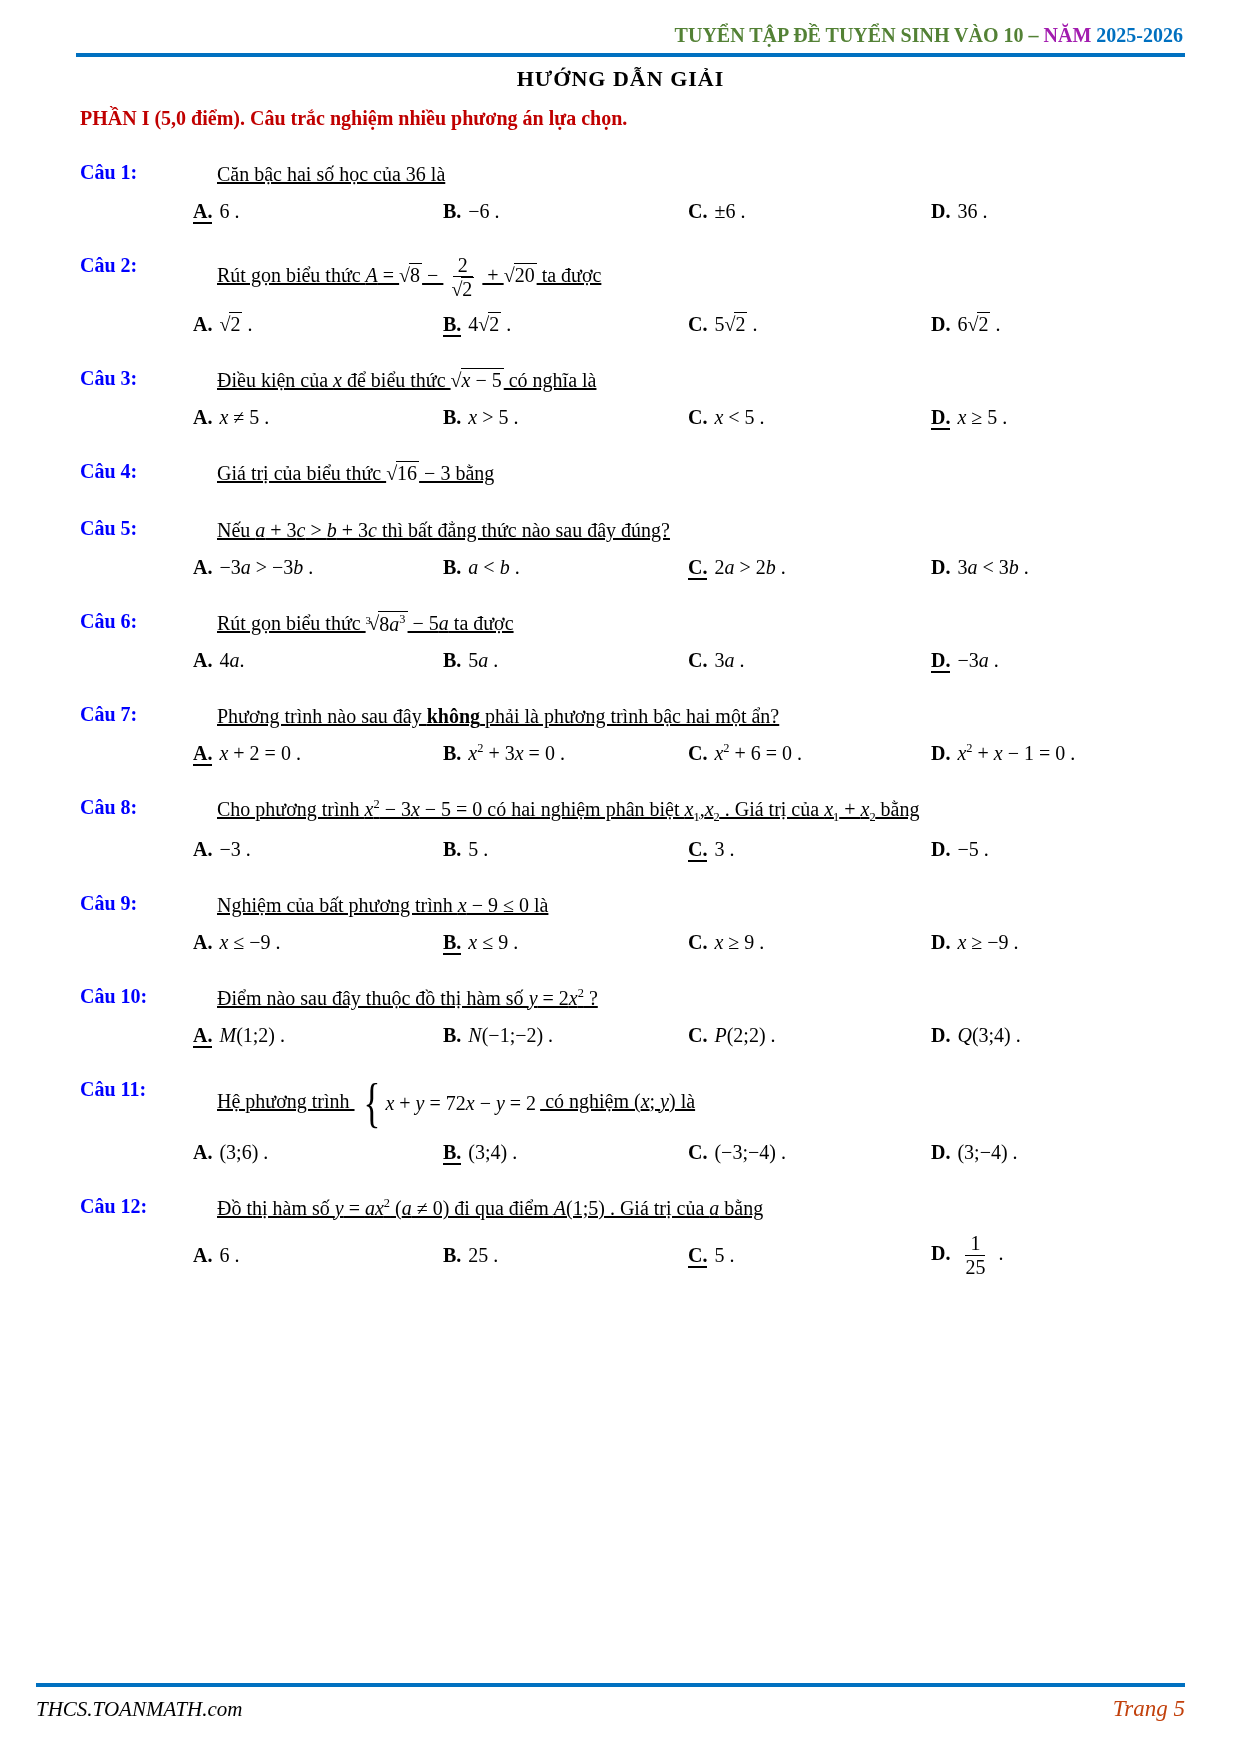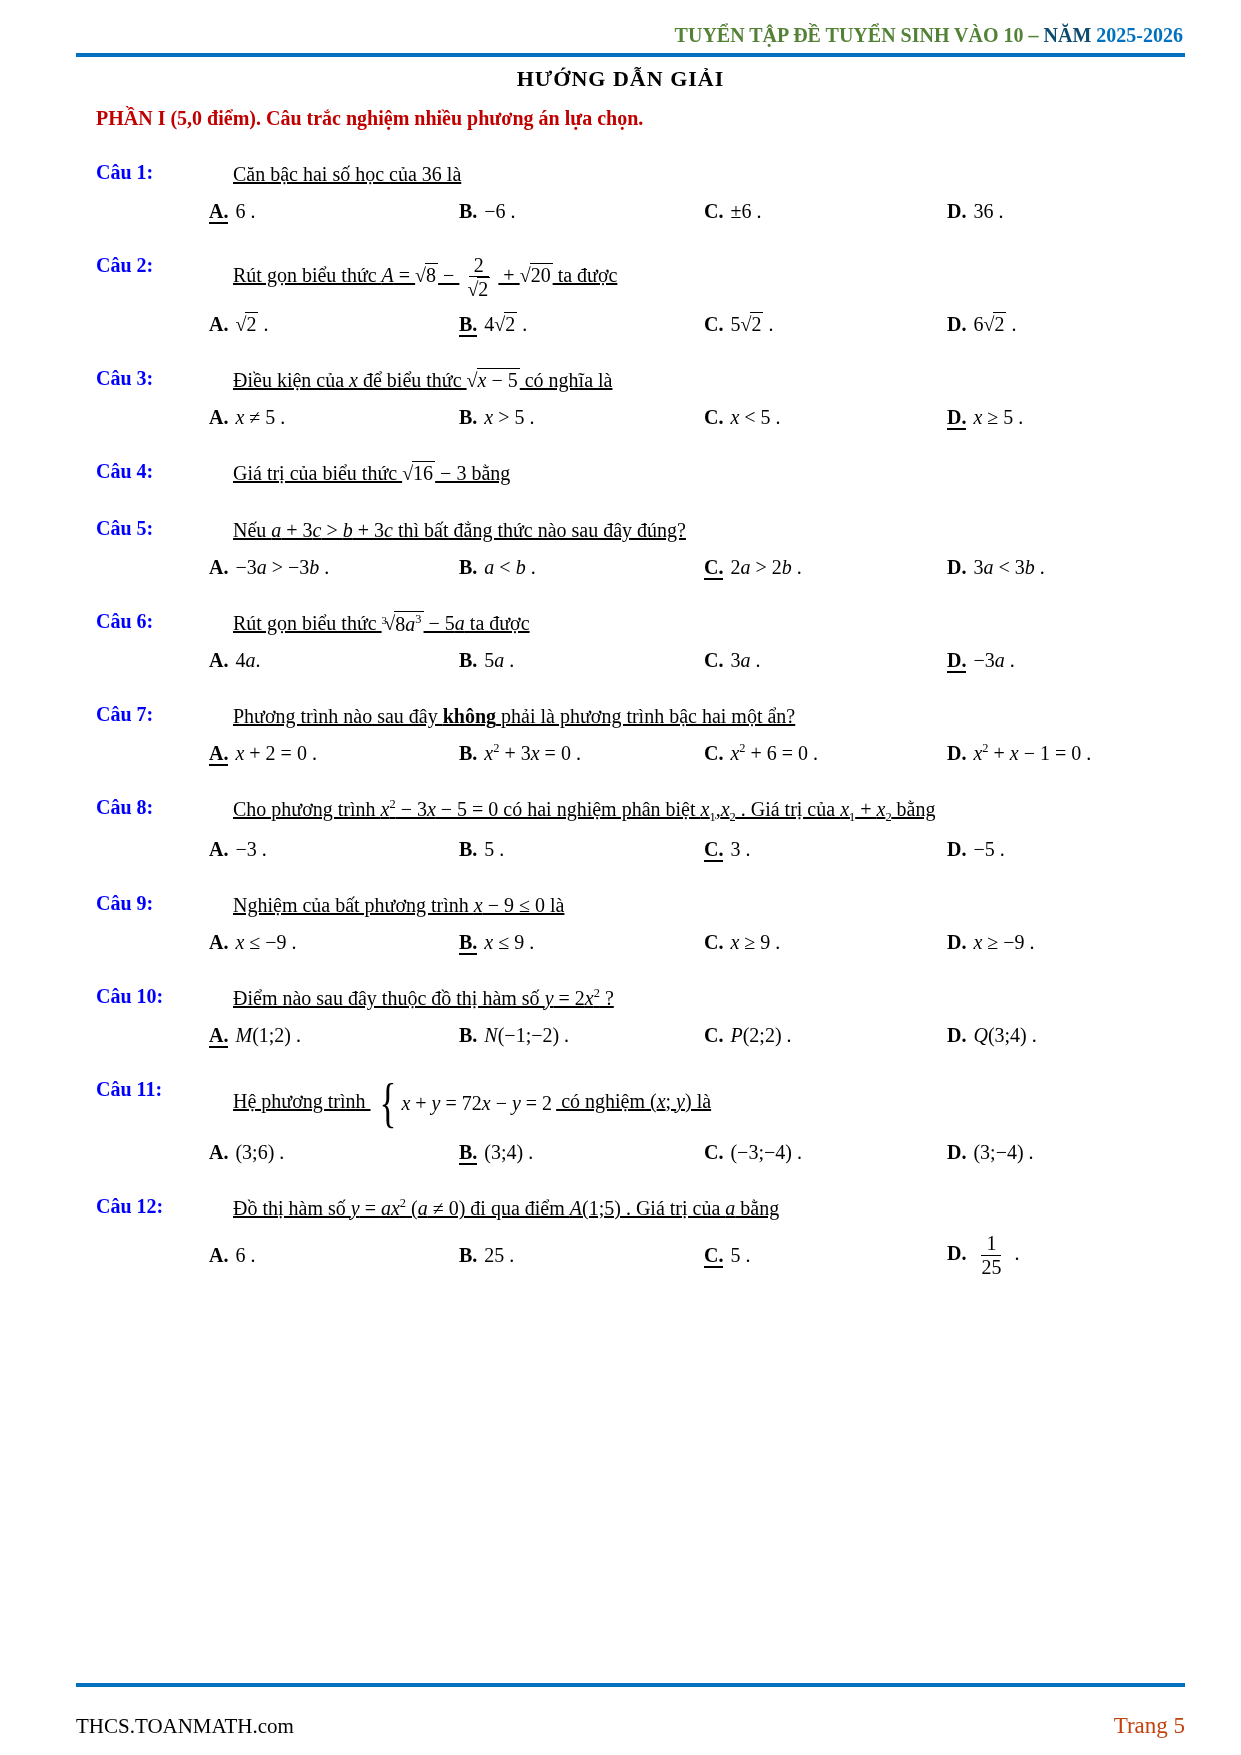--- a/index.html
+++ b/index.html
@@ -6,28 +6,28 @@
   body{
     width:1241px;height:1755px;background:#ffffff;position:relative;overflow:hidden;
     font-family:"Liberation Serif","DejaVu Serif",serif;font-size:20px;color:#000;
   }
   
   .header-text{
     text-align:right;padding:24px 58px 6px 80px;font-weight:bold;font-size:20px;
     white-space:nowrap;
   }
   .h-green{color:#538135;}
-  .h-red{color:#0c4a6e;}
+  .h-red{color:#a21caf;}
   .h-blue{color:#0070C0;}
   .rule{height:0;border-top:4px solid #0070C0;margin:0 56px 0 76px;}
   .doc-title{
     text-align:center;font-weight:bold;font-size:22px;margin-top:9px;letter-spacing:1px;
   }
   
-  .content{padding:0 56px 0 80px;margin-left:16px;}
+  .content{padding:0 56px 0 80px;}
   .section-heading{color:#C00000;font-weight:bold;font-size:20px;margin-top:15px;}
   .section-note{font-style:italic;font-size:20px;margin-top:5px;}
   
   .questions{margin-top:31px;}
   .question{margin-bottom:30px;}
   .q-row{display:flex;align-items:flex-start;gap:33px;}
   .q-label{flex:none;width:104px;font-weight:bold;color:#0000FF;}
   .q-text{flex:1;line-height:1.35;text-decoration:underline;}
   .opts{
     display:grid;grid-template-columns:250px 245px 243px auto;align-items:center;
@@ -53,22 +53,22 @@
   .frac .fden{padding:0 5px;}
   .cases{display:inline-flex;align-items:center;vertical-align:middle;margin:0 4px;}
   .cases .brace{
     font-size:2.7em;font-weight:400;line-height:0.95;transform:scaleX(0.65);
     display:inline-block;margin-right:1px;
   }
   .case-lines{display:inline-flex;flex-direction:row;row-gap:5px;text-align:left;}
   
   .footer{position:absolute;top:1683px;left:0;right:0;}
   .footer-inner{
-    margin:0 56px 0 76px;border-top:4px solid #0070C0;padding-top:26px;
-    display:flex;justify-content:space-between;align-items:baseline;
+    margin:0 56px 0 36px;border-top:4px solid #0070C0;padding-top:9px;
+    display:flex;justify-content:space-between;align-items:baseline;font-style:italic;
   }
   .footer-site{font-size:21px;color:#000;}
   .footer-page{font-size:23px;color:#c2410c;}
 </style>
 </head>
 <body>
 
 <div class="header-text">
   <span class="h-green">TUYỂN TẬP ĐỀ TUYỂN SINH VÀO 10 – </span><span class="h-red">NĂM</span><span class="h-blue"> 2025-2026</span>
 </div>

